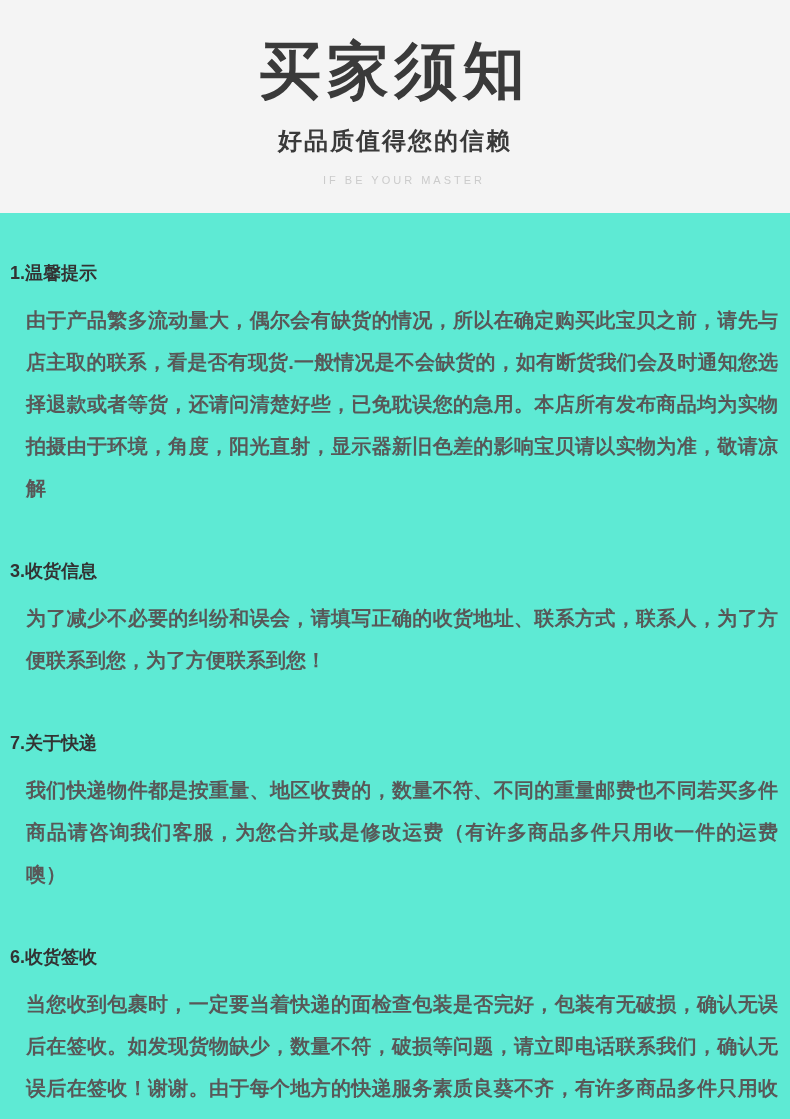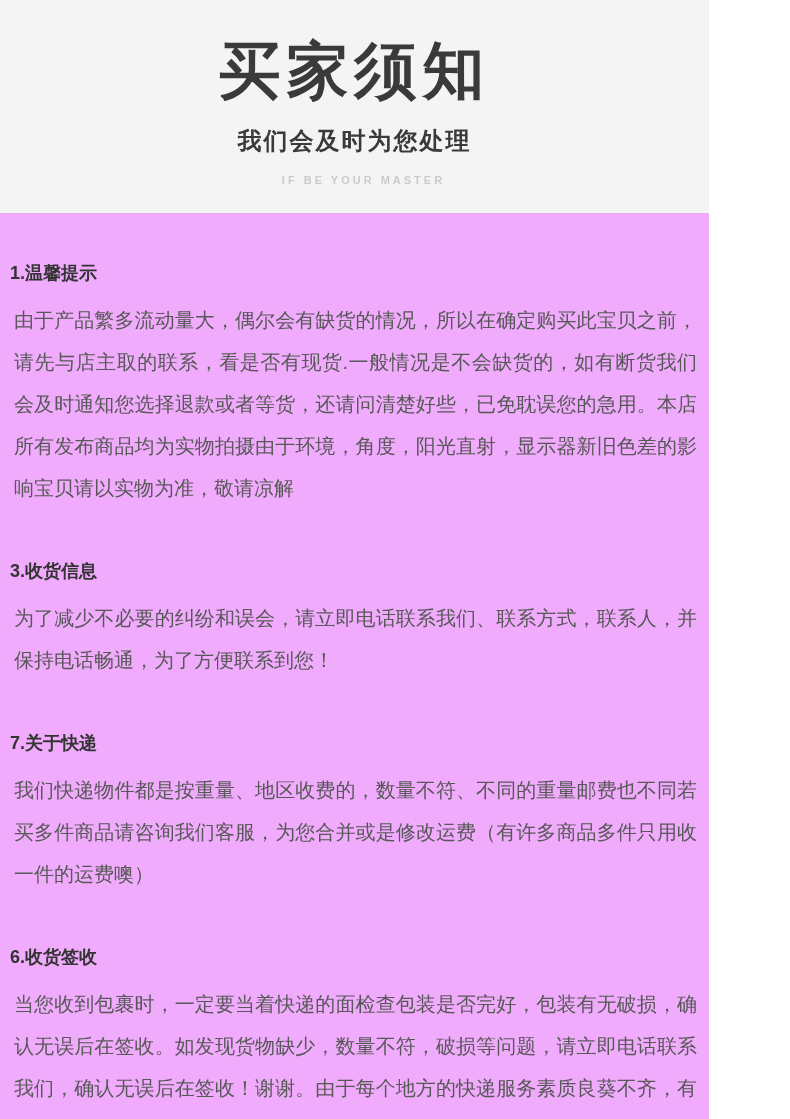--- a/index.html
+++ b/index.html
@@ -7,23 +7,23 @@
     padding: 0;
     background: #ffffff;
   }
   body {
     width: 790px;
     height: 1119px;
     font-family: "Liberation Sans", sans-serif;
     overflow: hidden;
   }
   .page {
-    width: 709px;
+    width: 790px;
     height: 1119px;
-    background: #f0abfc;
+    background: #5eead4;
   }
   .header {
     width: 100%;
     height: 213px;
     background: #f4f4f4;
     text-align: center;
     box-sizing: border-box;
     padding-top: 36px;
   }
   .header-title {
@@ -38,21 +38,21 @@
     font-size: 24px;
     line-height: 30px;
     font-weight: 700;
     color: #3a3a3a;
     letter-spacing: 2px;
     margin: 20px 0 0 0;
   }
   .header-tagline {
     font-size: 11px;
     line-height: 14px;
-    font-weight: 700;
+    font-weight: 400;
     color: #cbcbcb;
     letter-spacing: 3px;
     margin: 17px 0 0 0;
     text-transform: uppercase;
     padding-left: 18px;
   }
   .content {
     box-sizing: border-box;
     padding: 0 12px 0 10px;
   }
@@ -62,48 +62,48 @@
     font-weight: 700;
     color: #333333;
     margin: 48px 0 0 0;
   }
   .section-heading.first {
     margin-top: 46px;
   }
   .section-body {
     font-size: 20px;
     line-height: 42px;
-    font-weight: 400;
+    font-weight: 700;
     color: #585858;
-    margin: 12px 0 0 4px;
+    margin: 12px 0 0 16px;
     text-align: justify;
     text-justify: inter-ideograph;
   }
 </style>
 </head>
 <body>
 
 <div class="page">
 
   <div class="header">
     <h1 class="header-title">买家须知</h1>
-    <div class="header-subtitle">我们会及时为您处理</div>
+    <div class="header-subtitle">好品质值得您的信赖</div>
     <div class="header-tagline">IF BE YOUR MASTER</div>
   </div>
 
   <div class="content">
 
     <div class="section">
       <h2 class="section-heading first">1.温馨提示</h2>
       <p class="section-body">由于产品繁多流动量大，偶尔会有缺货的情况，所以在确定购买此宝贝之前，请先与店主取的联系，看是否有现货.一般情况是不会缺货的，如有断货我们会及时通知您选择退款或者等货，还请问清楚好些，已免耽误您的急用。本店所有发布商品均为实物拍摄由于环境，角度，阳光直射，显示器新旧色差的影响宝贝请以实物为准，敬请凉解</p>
     </div>
 
     <div class="section">
       <h2 class="section-heading">3.收货信息</h2>
-      <p class="section-body">为了减少不必要的纠纷和误会，请立即电话联系我们、联系方式，联系人，并保持电话畅通，为了方便联系到您！</p>
+      <p class="section-body">为了减少不必要的纠纷和误会，请填写正确的收货地址、联系方式，联系人，为了方便联系到您，为了方便联系到您！</p>
     </div>
 
     <div class="section">
       <h2 class="section-heading">7.关于快递</h2>
       <p class="section-body">我们快递物件都是按重量、地区收费的，数量不符、不同的重量邮费也不同若买多件商品请咨询我们客服，为您合并或是修改运费（有许多商品多件只用收一件的运费噢）</p>
     </div>
 
     <div class="section">
       <h2 class="section-heading">6.收货签收</h2>
       <p class="section-body">当您收到包裹时，一定要当着快递的面检查包装是否完好，包装有无破损，确认无误后在签收。如发现货物缺少，数量不符，破损等问题，请立即电话联系我们，确认无误后在签收！谢谢。由于每个地方的快递服务素质良葵不齐，有许多商品多件只用收一件的运费噢，如有任何不满意的地方，请您告诉我们，我们会及时为您处理，给亲一个满意的答复，谢谢！</p>

